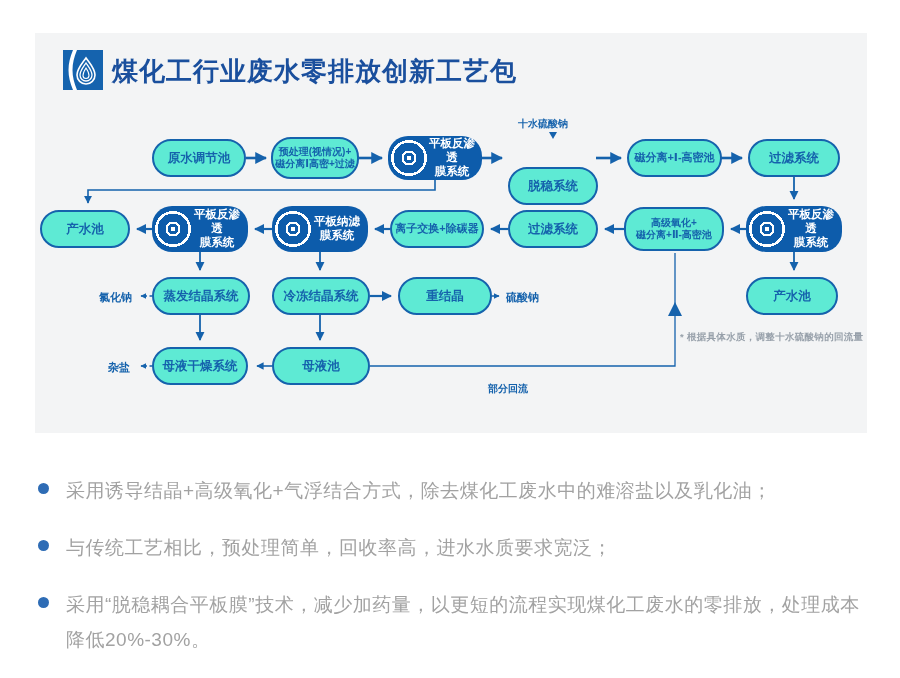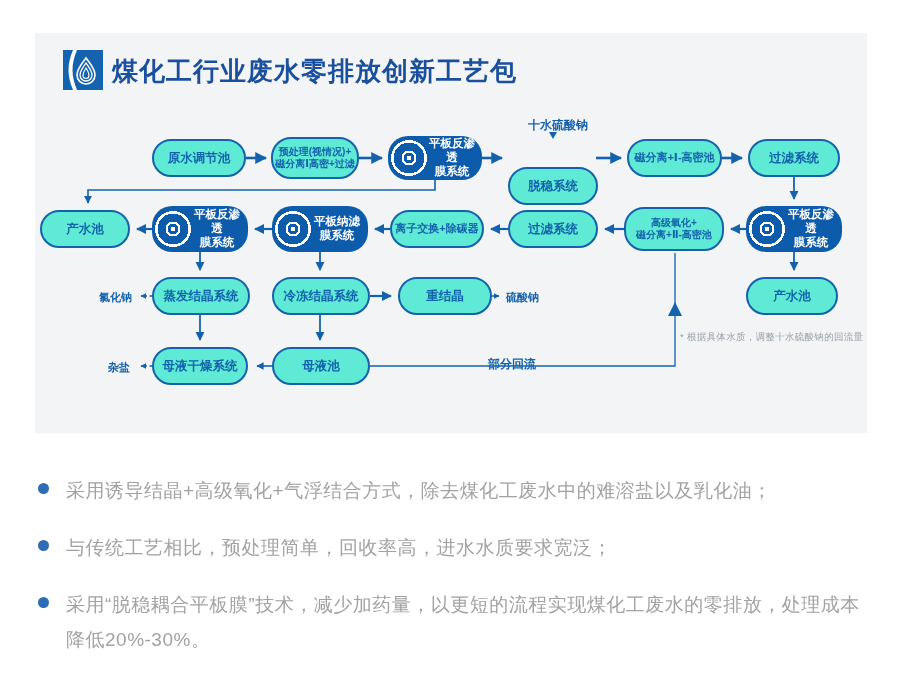--- a/index.html
+++ b/index.html
@@ -43,26 +43,26 @@
   .n-carb{left:624px;top:207px;width:100px;height:44px;}
   .n-fro3{left:746px;top:206px;width:96px;height:46px;}
   .n-evap{left:152px;top:277px;width:98px;height:38px;}
   .n-freeze{left:272px;top:277px;width:98px;height:38px;}
   .n-recr{left:398px;top:277px;width:94px;height:38px;}
   .n-prod2{left:746px;top:277px;width:92px;height:38px;}
   .n-mdry{left:152px;top:347px;width:96px;height:38px;}
   .n-mtank{left:272px;top:347px;width:98px;height:38px;}
   
   .flabel{position:absolute;color:var(--blue);font-weight:bold;font-size:11px;}
-  .l-decahydrate{left:518px;top:117px;width:70px;text-align:right;font-size:12px;}
+  .l-decahydrate{left:518px;top:117px;width:70px;text-align:left;font-size:10px;}
   .l-nacl{left:72px;top:290px;width:60px;text-align:right;}
   .l-na2so4{left:506px;top:290px;}
   .l-salt{left:72px;top:360px;width:58px;text-align:right;}
-  .l-reflux{left:488px;top:356px;font-size:12px;}
-  .l-note{position:absolute;left:680px;top:331px;font-size:9.5px;color:var(--notegray);letter-spacing:.3px;}
+  .l-reflux{left:488px;top:382px;font-size:10px;}
+  .l-note{position:absolute;left:680px;top:331px;font-size:9.5px;color:var(--notegray);letter-spacing:.3px;font-weight:bold;}
   
   .bullets{position:absolute;left:38px;top:474px;width:830px;}
   .bullet{display:flex;align-items:flex-start;margin-bottom:23px;}
   .dot{flex:0 0 11px;width:11px;height:11px;border-radius:50%;background:#2e6cb5;margin-top:9px;margin-right:17px;}
   .btext{font-size:19px;color:var(--graytxt);line-height:1.8;letter-spacing:.5px;}
 </style>
 </head>
 <body>
 
 <div class="stage">

